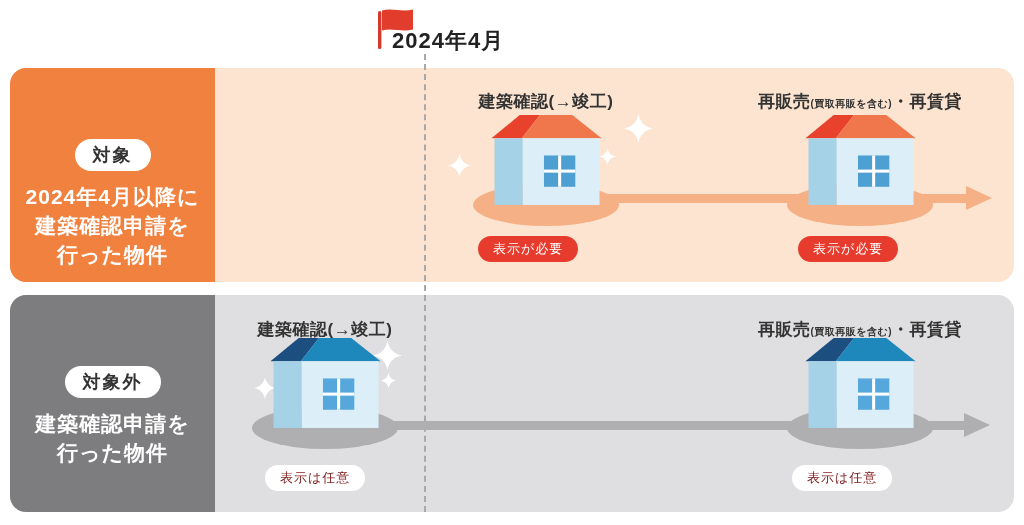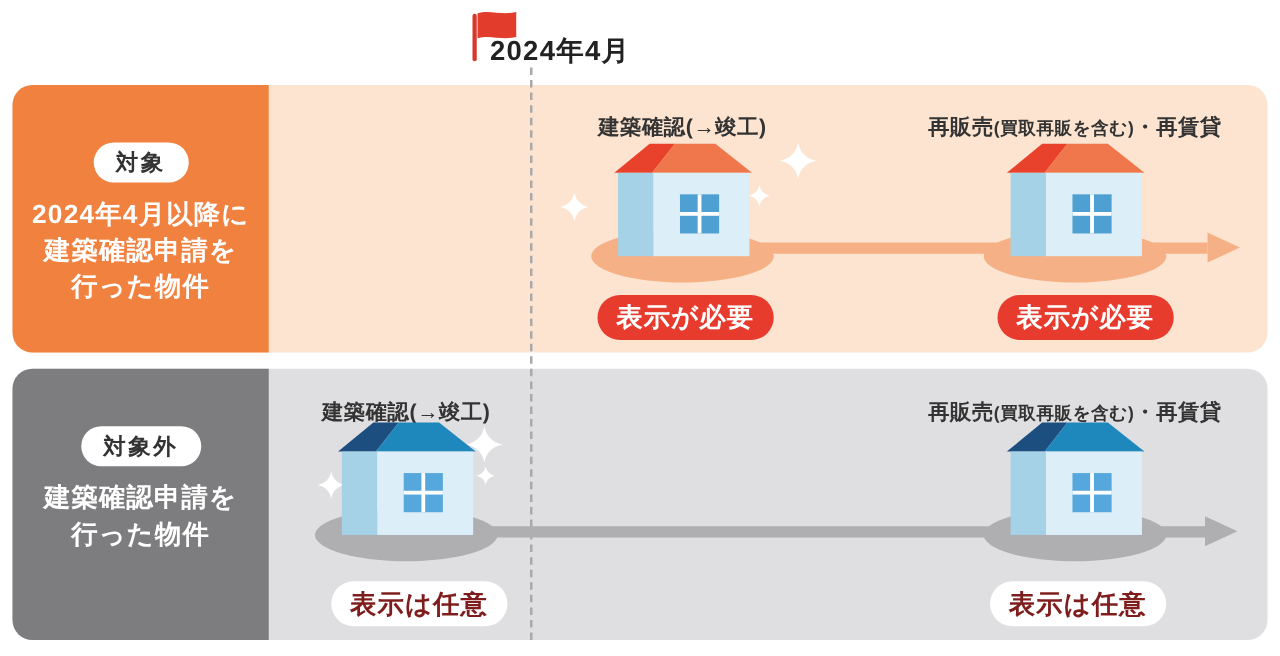--- a/index.html
+++ b/index.html
@@ -17,30 +17,30 @@
   .band{position:absolute;left:10px;width:1004px;border-radius:16px;}
   .band > *{position:absolute;z-index:2;}
   .band.covered{top:68px;height:214px;background:#FCE4D0;}
   .band.excluded{top:295px;height:217px;background:#DFDFE1;}
 
   
   .panel{left:0;top:0;width:205px;height:100%;border-radius:16px 0 0 16px;
          display:flex;flex-direction:column;align-items:center;}
   .covered .panel{background:#F0813F;}
   .excluded .panel{background:#7D7D7F;}
-  .cat-pill{margin-top:46px;background:#fff;color:#333;font-weight:bold;font-size:18px;
+  .cat-pill{margin-top:71px;background:#fff;color:#333;font-weight:bold;font-size:18px;
             padding:4px 18px;border-radius:17px;letter-spacing:2px;white-space:nowrap;}
   .desc{margin-top:11px;color:#fff;font-weight:bold;font-size:21px;line-height:29px;
         text-align:center;letter-spacing:1px;}
 
   
   .stage-label{top:22px;width:320px;text-align:center;font-weight:bold;color:#333;
                font-size:17px;white-space:nowrap;letter-spacing:0.5px;}
   .excluded .stage-label{top:23px;}
-  .stage-label .small{font-size:14px;}
+  .stage-label .small{font-size:10px;}
 
   
   .shadow{width:146px;height:42px;border-radius:50%;}
   .covered .shadow{background:#F5B185;}
   .excluded .shadow{background:#AFAFB1;}
   .arrow-line{height:9px;}
   .covered .arrow-line{background:#F5B185;}
   .excluded .arrow-line{background:#AFAFB1;}
   .arrow-head{width:0;height:0;border-top:12px solid transparent;border-bottom:12px solid transparent;}
   .covered .arrow-head{border-left:26px solid #F5B185;}
@@ -55,21 +55,21 @@
   .house.red .roof-r{fill:#F0764B;}
   .house.red .win{fill:#4FA0D2;}
   .house.blue .roof-l{fill:#1D4E80;}
   .house.blue .roof-r{fill:#1E87BC;}
   .house.blue .win{fill:#55A7DC;}
 
   .sparkle{position:absolute;}
   .sparkle path{fill:#ffffff;}
 
   
-  .badge{top:168px;font-weight:bold;font-size:21px;padding:4px 15px;border-radius:18px;
+  .badge{top:168px;font-weight:normal;font-size:13px;padding:4px 15px;border-radius:18px;
          white-space:nowrap;letter-spacing:1px;}
   .badge.required{background:#E73B2D;color:#fff;}
   .badge.optional{background:#ffffff;color:#7f1d1d;top:170px;}
 </style>
 </head>
 <body>
 
 <div class="canvas">
 
   <svg class="flag-svg" viewBox="0 0 42 46">

